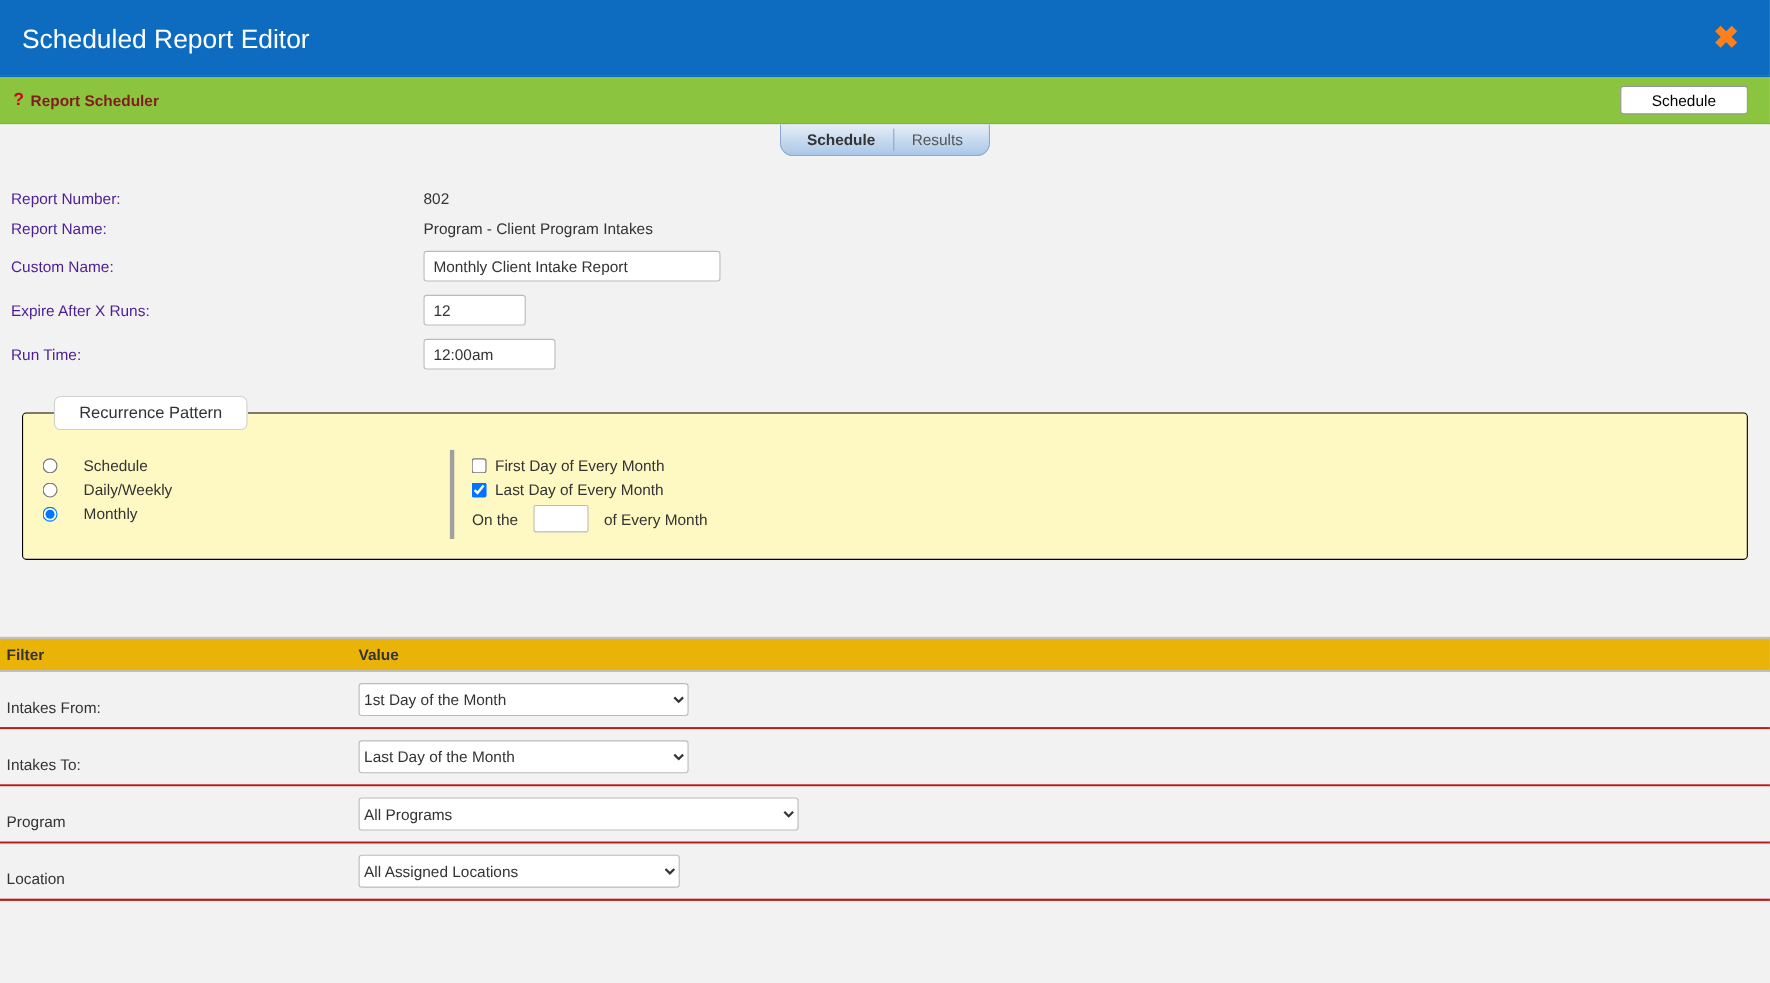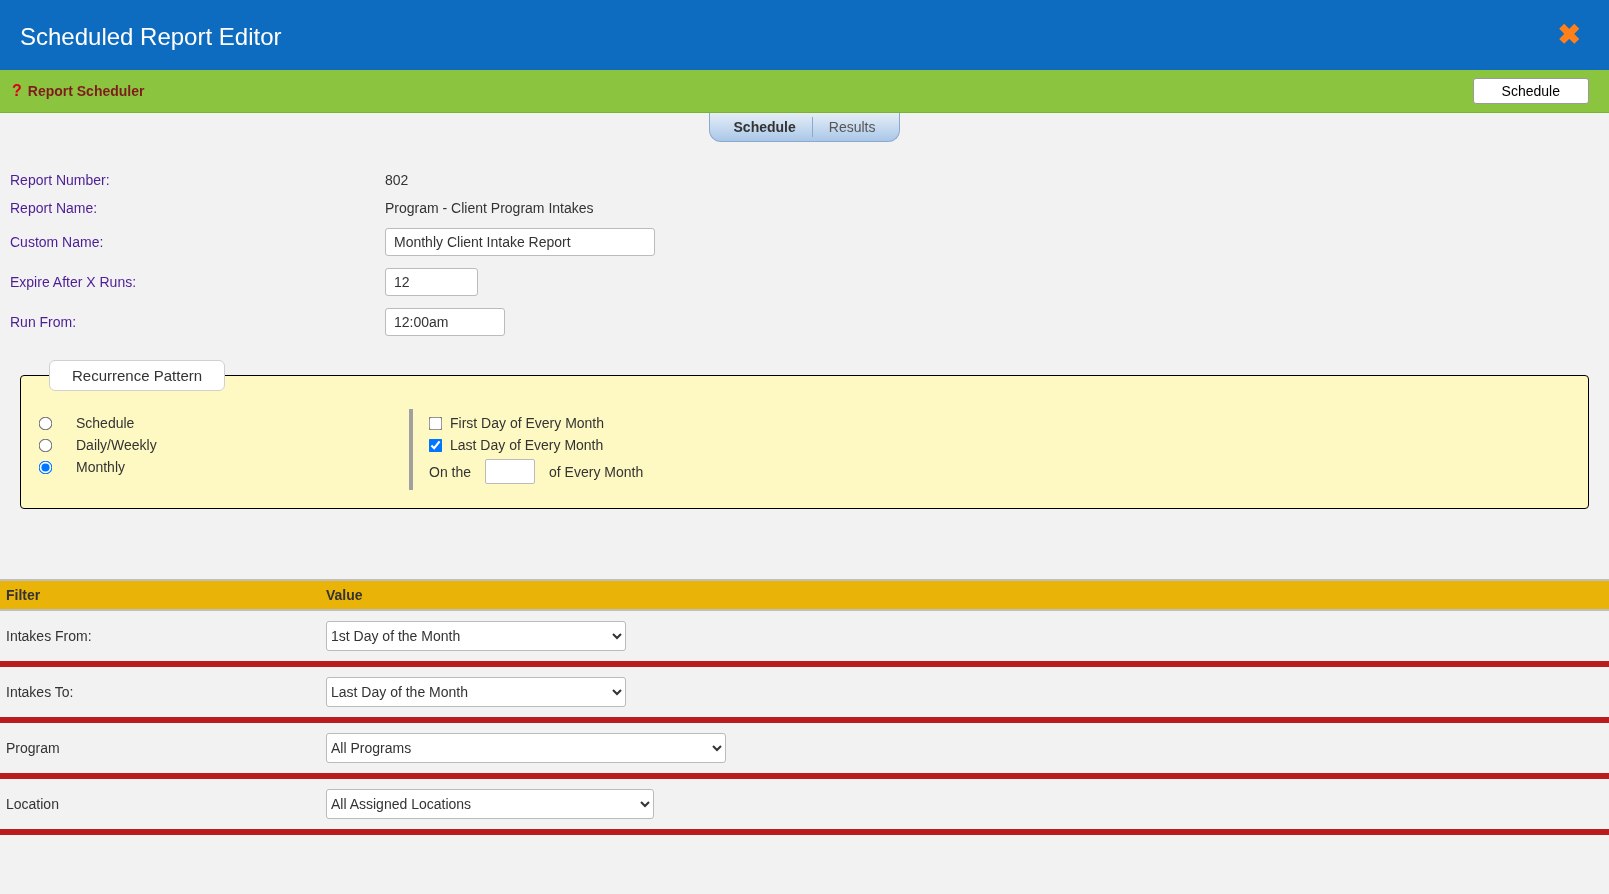--- a/index.html
+++ b/index.html
@@ -176,37 +176,37 @@
     border-top: 2px solid #bfbfbf;
     border-bottom: 2px solid #bfbfbf;
     padding: 6px 6px;
     font-weight: bold;
     color: #333;
     background: #eab308;
   }
   .fh-label { width: 320px; }
   .filters-row {
     display: flex;
-    align-items: center;
-    border-bottom: 6px solid #b91c1c;
+    align-items: flex-end;
+    border-bottom: 2px solid #b91c1c;
     padding: 10px 6px;
     background: #f2f2f2;
   }
   .fr-label { width: 320px; }
   select.sel {
     border: 1px solid #bbb;
     border-radius: 3px;
     padding: 5px 0;
     font-size: 14px;
     background: #fff;
     color: #333;
   }
   .sel-m { width: 300px; }
   .sel-l { width: 400px; }
-  .sel-s { width: 328px; }
+  .sel-s { width: 292px; }
 
   input[type=radio], input[type=checkbox] { transform: scale(1.05); }
 </style>
 </head>
 <body>
 
 <div class="titlebar">
   <h1>Scheduled Report Editor</h1>
   <span class="close-x">✖</span>
 </div>
@@ -243,21 +243,21 @@
     <div class="formlabel">Custom Name:</div>
     <input type="text" class="fld fld-med" value="Monthly Client Intake Report" style="">
   </div>
 
   <div class="formrow">
     <div class="formlabel">Expire After X Runs:</div>
     <input type="text" class="fld fld-sm" value="12" style="">
   </div>
 
   <div class="formrow">
-    <div class="formlabel">Run From:</div>
+    <div class="formlabel">Run Time:</div>
     <input type="text" class="fld fld-time" value="12:00am" style="">
   </div>
 
   <fieldset class="recur">
     <legend>Recurrence Pattern</legend>
     <div class="recur-body">
       <div class="recur-left">
         <div class="opt">
           <input type="radio" name="recur" style="">
           <span>Schedule</span>

